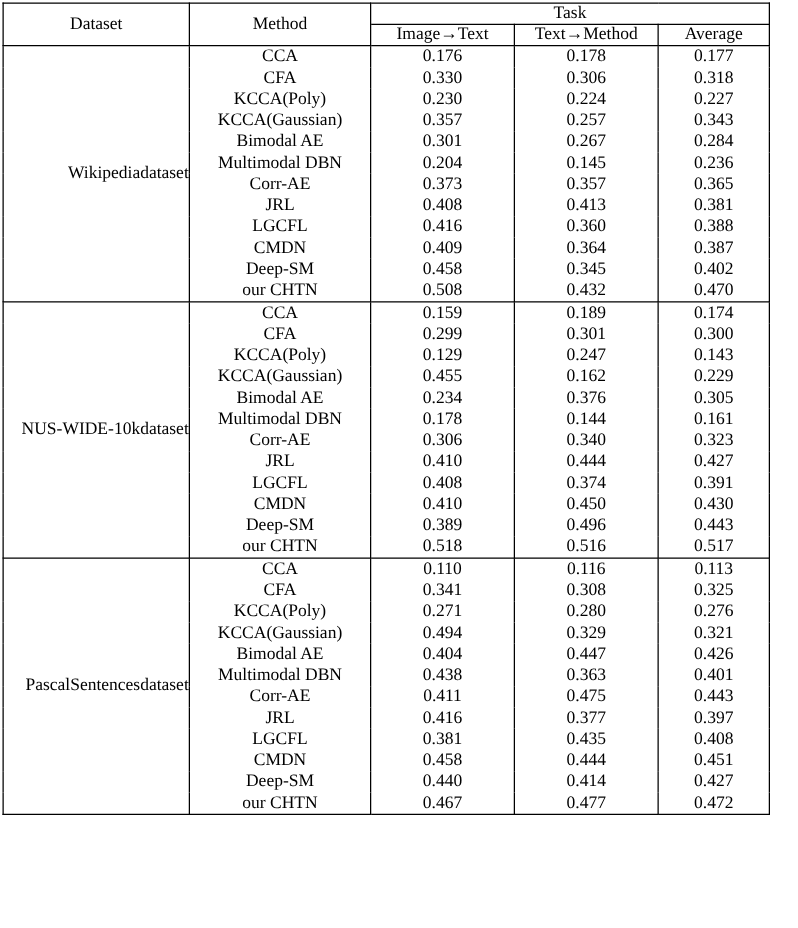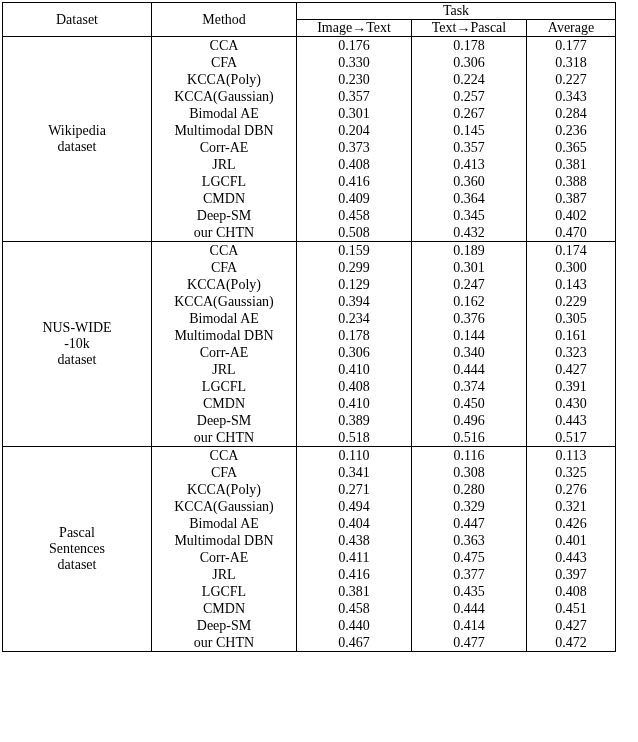--- a/index.html
+++ b/index.html
@@ -5,35 +5,35 @@
 body{margin:0;padding:2px;font-family:"Times New Roman",Times,serif;font-size:14px;color:#000;background:#fff}
 table{border-collapse:collapse;width:614px}
 td,th{border:1px solid #000;padding:0;text-align:center;font-weight:normal;vertical-align:middle}
 .notop{border-top:none}
 .nobottom{border-bottom:none}
 .dataset-cell{width:148px}
 .method-cell{width:144px}
 .task-cell{width:114px}
 .rowline{height:17px;line-height:17px}
 .bold{font-weight:normal}
-.ds-stack{display:flex;flex-direction:column;align-items:center;justify-content:flex-end;height:100%}
+.ds-stack{display:flex;flex-direction:row;align-items:center;justify-content:flex-end;height:100%}
 </style>
 </head>
 <body>
 
 <table>
 <thead>
 <tr>
   <th rowspan="2" class="dataset-cell">Dataset</th>
   <th rowspan="2" class="method-cell">Method</th>
   <th colspan="3">Task</th>
 </tr>
 <tr>
   <th class="task-cell">Image→Text</th>
-  <th class="task-cell">Text→Pascal</th>
+  <th class="task-cell">Text→Method</th>
   <th>Average</th>
 </tr>
 </thead>
 <tbody id="tbody">
       <tr>
         <td rowspan="12" class="dataset-cell">
           <div class="ds-stack">
             <span>Wikipedia</span>
             <span>dataset</span>
           </div>
@@ -129,21 +129,21 @@
         <td class="rowline notop nobottom">0.300</td>
       </tr>
       <tr>
         <td class="rowline notop nobottom method-cell">KCCA(Poly)</td>
         <td class="rowline notop nobottom task-cell">0.129</td>
         <td class="rowline notop nobottom task-cell">0.247</td>
         <td class="rowline notop nobottom">0.143</td>
       </tr>
       <tr>
         <td class="rowline notop nobottom method-cell">KCCA(Gaussian)</td>
-        <td class="rowline notop nobottom task-cell">0.394</td>
+        <td class="rowline notop nobottom task-cell">0.455</td>
         <td class="rowline notop nobottom task-cell">0.162</td>
         <td class="rowline notop nobottom">0.229</td>
       </tr>
       <tr>
         <td class="rowline notop nobottom method-cell">Bimodal AE</td>
         <td class="rowline notop nobottom task-cell">0.234</td>
         <td class="rowline notop nobottom task-cell">0.376</td>
         <td class="rowline notop nobottom">0.305</td>
       </tr>
       <tr>

